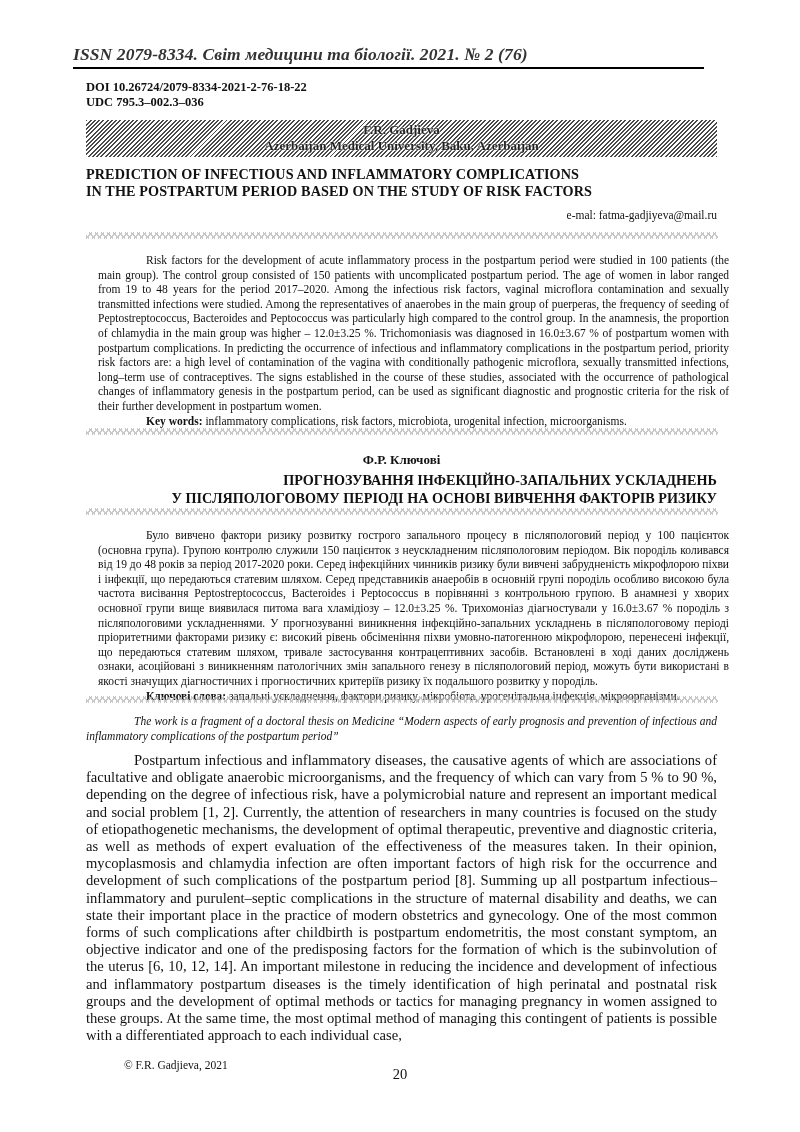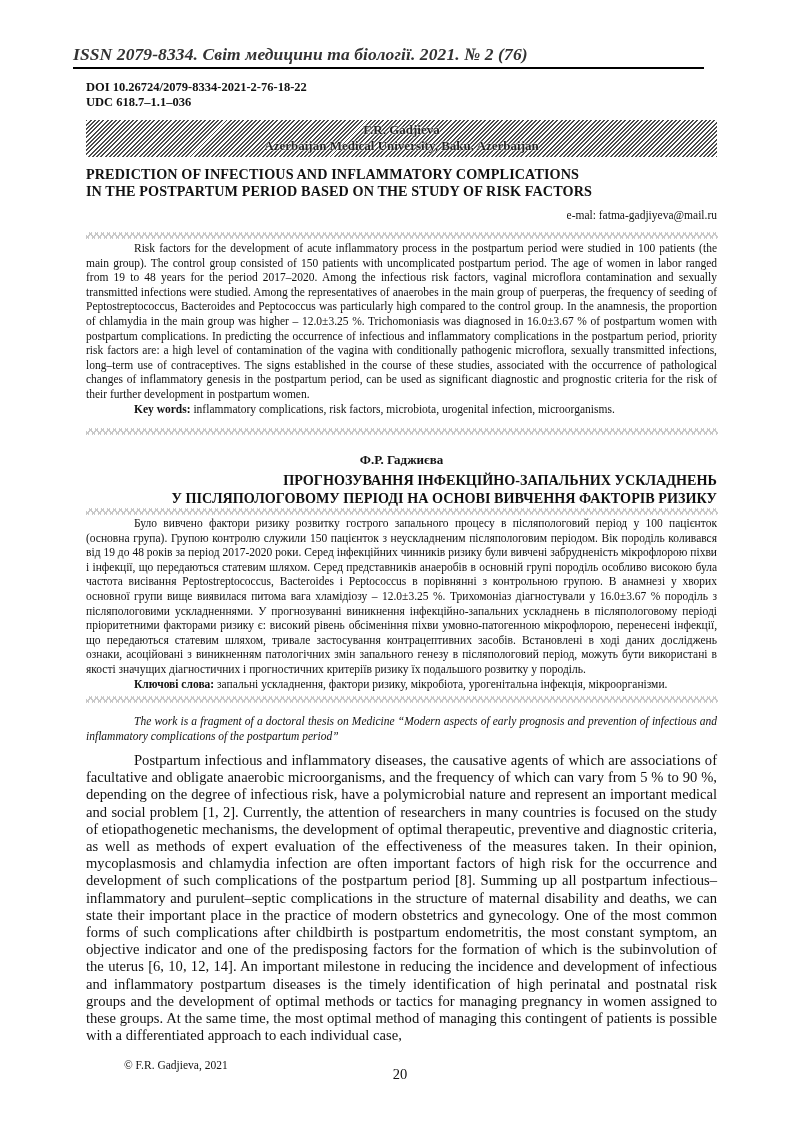--- a/index.html
+++ b/index.html
@@ -34,21 +34,21 @@
     }
     .wavy {
       position: absolute; left: 86px; width: 632px; height: 7px;
       background:
         linear-gradient(135deg, transparent 40%, #bbb 40%, #bbb 55%, transparent 55%) 0 0 / 6px 7px repeat-x,
         linear-gradient(45deg, transparent 40%, #bbb 40%, #bbb 55%, transparent 55%) 3px 0 / 6px 7px repeat-x;
       opacity: 0.8;
     }
     .abstract {
       position: absolute; left: 86px; width: 631px; font-size: 11.5px; line-height: 14.6px;
-      text-align: justify; margin: 0;
+      text-align: justify; margin: 12px;
     }
     .abstract p { margin: 0; text-indent: 48px; }
     .keywords { margin: 0; text-indent: 48px; }
     .keywords b { font-weight: bold; }
     .ua-author {
       position: absolute; left: 86px; top: 452px; width: 631px; text-align: center;
       font-weight: bold; font-size: 13px; line-height: 16px;
     }
     .ua-title {
       position: absolute; left: 86px; top: 472px; width: 631px; text-align: right;
@@ -71,21 +71,21 @@
       position: absolute; left: 0; width: 800px; top: 1066px; text-align: center; font-size: 14.5px;
     }
   </style>
 </head>
 <body>
 
 <div class="running-header">ISSN 2079-8334. Світ медицини та біології. 2021. № 2 (76)</div>
 
 <div class="ids">
   <div>DOI 10.26724/2079-8334-2021-2-76-18-22</div>
-  <div>UDC 618.7–1.1–036</div>
+  <div>UDC 795.3–002.3–036</div>
 </div>
 
 <div class="author-banner">
   <span>F.R. Gadjieva</span>
   <span>Azerbaijan Medical University, Baku, Azerbaijan</span>
 </div>
 
 <div class="title">
   <div>PREDICTION OF INFECTIOUS AND INFLAMMATORY COMPLICATIONS</div>
   <div>IN THE POSTPARTUM PERIOD BASED ON THE STUDY OF RISK FACTORS</div>
@@ -95,21 +95,21 @@
 
 <div class="wavy" style="top:232px;"></div>
 
 <div class="abstract" style="top:241px;">
   <p>Risk factors for the development of acute inflammatory process in the postpartum period were studied in 100 patients (the main group). The control group consisted of 150 patients with uncomplicated postpartum period. The age of women in labor ranged from 19 to 48 years for the period 2017–2020. Among the infectious risk factors, vaginal microflora contamination and sexually transmitted infections were studied. Among the representatives of anaerobes in the main group of puerperas, the frequency of seeding of Peptostreptococcus, Bacteroides and Peptococcus was particularly high compared to the control group. In the anamnesis, the proportion of chlamydia in the main group was higher – 12.0±3.25 %. Trichomoniasis was diagnosed in 16.0±3.67 % of postpartum women with postpartum complications. In predicting the occurrence of infectious and inflammatory complications in the postpartum period, priority risk factors are: a high level of contamination of the vagina with conditionally pathogenic microflora, sexually transmitted infections, long–term use of contraceptives. The signs established in the course of these studies, associated with the occurrence of pathological changes of inflammatory genesis in the postpartum period, can be used as significant diagnostic and prognostic criteria for the risk of their further development in postpartum women.</p>
   <p class="keywords"><b>Key words:</b><span> inflammatory complications, risk factors, microbiota, urogenital infection, microorganisms.</span></p>
 </div>
 
 <div class="wavy" style="top:428px;"></div>
 
-<div class="ua-author">Ф.Р. Гаджиєва</div>
+<div class="ua-author">Ф.Р. Ключові</div>
 
 <div class="ua-title">
   <div>ПРОГНОЗУВАННЯ ІНФЕКЦІЙНО-ЗАПАЛЬНИХ УСКЛАДНЕНЬ</div>
   <div>У ПІСЛЯПОЛОГОВОМУ ПЕРІОДІ НА ОСНОВІ ВИВЧЕННЯ ФАКТОРІВ РИЗИКУ</div>
 </div>
 
 <div class="wavy" style="top:508px;"></div>
 
 <div class="abstract" style="top:516px;">
   <p>Було вивчено фактори ризику розвитку гострого запального процесу в післяпологовий період у 100 пацієнток (основна група). Групою контролю служили 150 пацієнток з неускладненим післяпологовим періодом. Вік породіль коливався від 19 до 48 років за період 2017-2020 роки. Серед інфекційних чинників ризику були вивчені забрудненість мікрофлорою піхви і інфекції, що передаються статевим шляхом. Серед представників анаеробів в основній групі породіль особливо високою була частота висівання Peptostreptococcus, Bacteroides і Peptococcus в порівнянні з контрольною групою. В анамнезі у хворих основної групи вище виявилася питома вага хламідіозу – 12.0±3.25 %. Трихомоніаз діагностували у 16.0±3.67 % породіль з післяпологовими ускладненнями. У прогнозуванні виникнення інфекційно-запальних ускладнень в післяпологовому періоді пріоритетними факторами ризику є: високий рівень обсіменіння піхви умовно-патогенною мікрофлорою, перенесені інфекції, що передаються статевим шляхом, тривале застосування контрацептивних засобів. Встановлені в ході даних досліджень ознаки, асоційовані з виникненням патологічних змін запального генезу в післяпологовий період, можуть бути використані в якості значущих діагностичних і прогностичних критеріїв ризику їх подальшого розвитку у породіль.</p>

